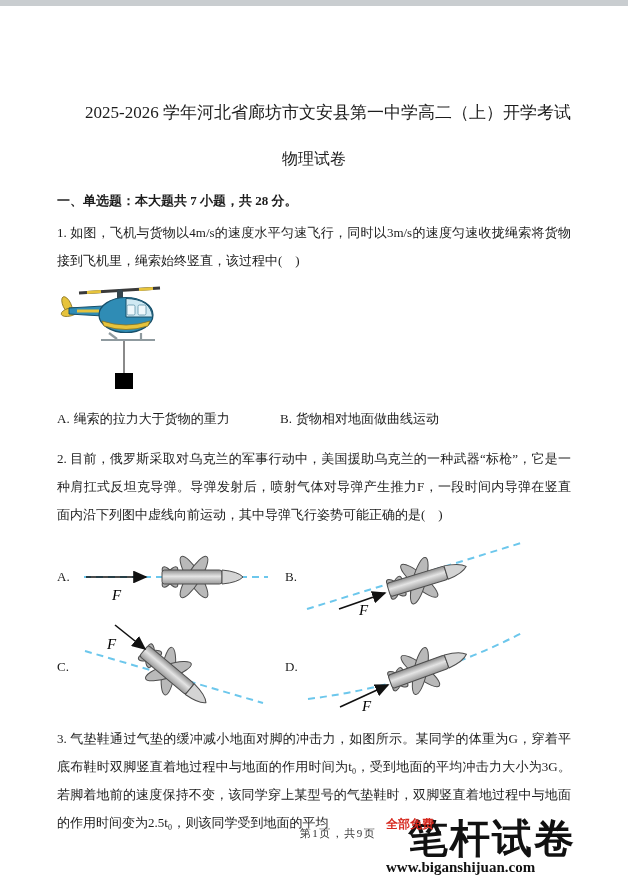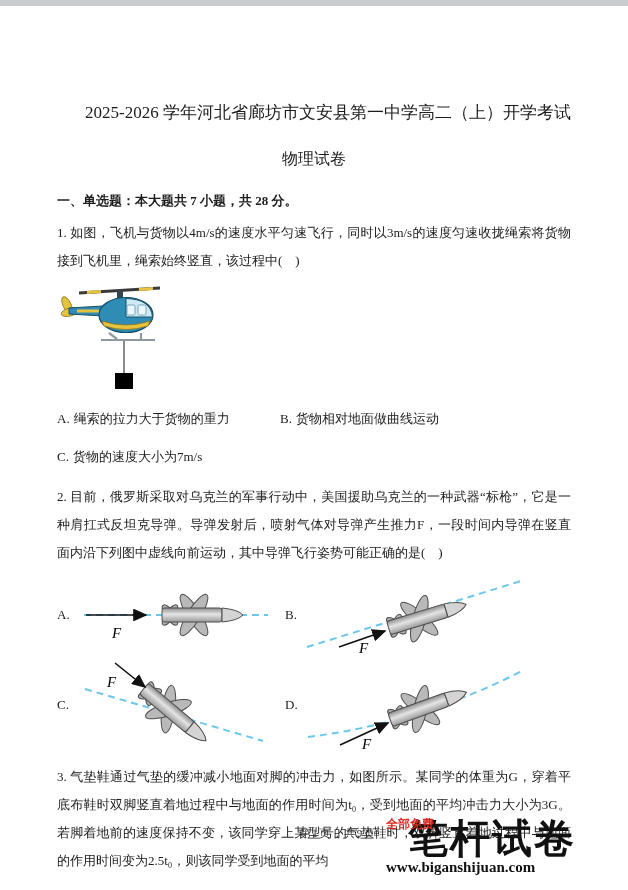--- a/index.html
+++ b/index.html
@@ -89,23 +89,20 @@
     </svg>
   </div>
 
   <div class="options">
     <div class="option">
       <span class="opt-label">A.</span><span>绳索的拉力大于货物的重力</span>
     </div>
     <div class="option">
       <span class="opt-label">B.</span><span>货物相对地面做曲线运动</span>
     </div>
-    <div class="option">
-      <span class="opt-label">C.</span><span>货物的速度大小为7m/s</span>
-    </div>
   </div>
 
   <div class="stem" style="margin-top:16px;">2. 目前，俄罗斯采取对乌克兰的军事行动中，美国援助乌克兰的一种武器“标枪”，它是一种肩扛式反坦克导弹。导弹发射后，喷射气体对导弹产生推力F，一段时间内导弹在竖直面内沿下列图中虚线向前运动，其中导弹飞行姿势可能正确的是(　)</div>
 
   <svg width="0" height="0" style="position:absolute">
     <defs>
       <linearGradient id="mBody" x1="0" y1="0" x2="0" y2="1">
         <stop offset="0" stop-color="#8e8e8e"></stop>
           <stop offset="0.45" stop-color="#e4e4e4"></stop>
           <stop offset="1" stop-color="#9a9a9a"></stop>

